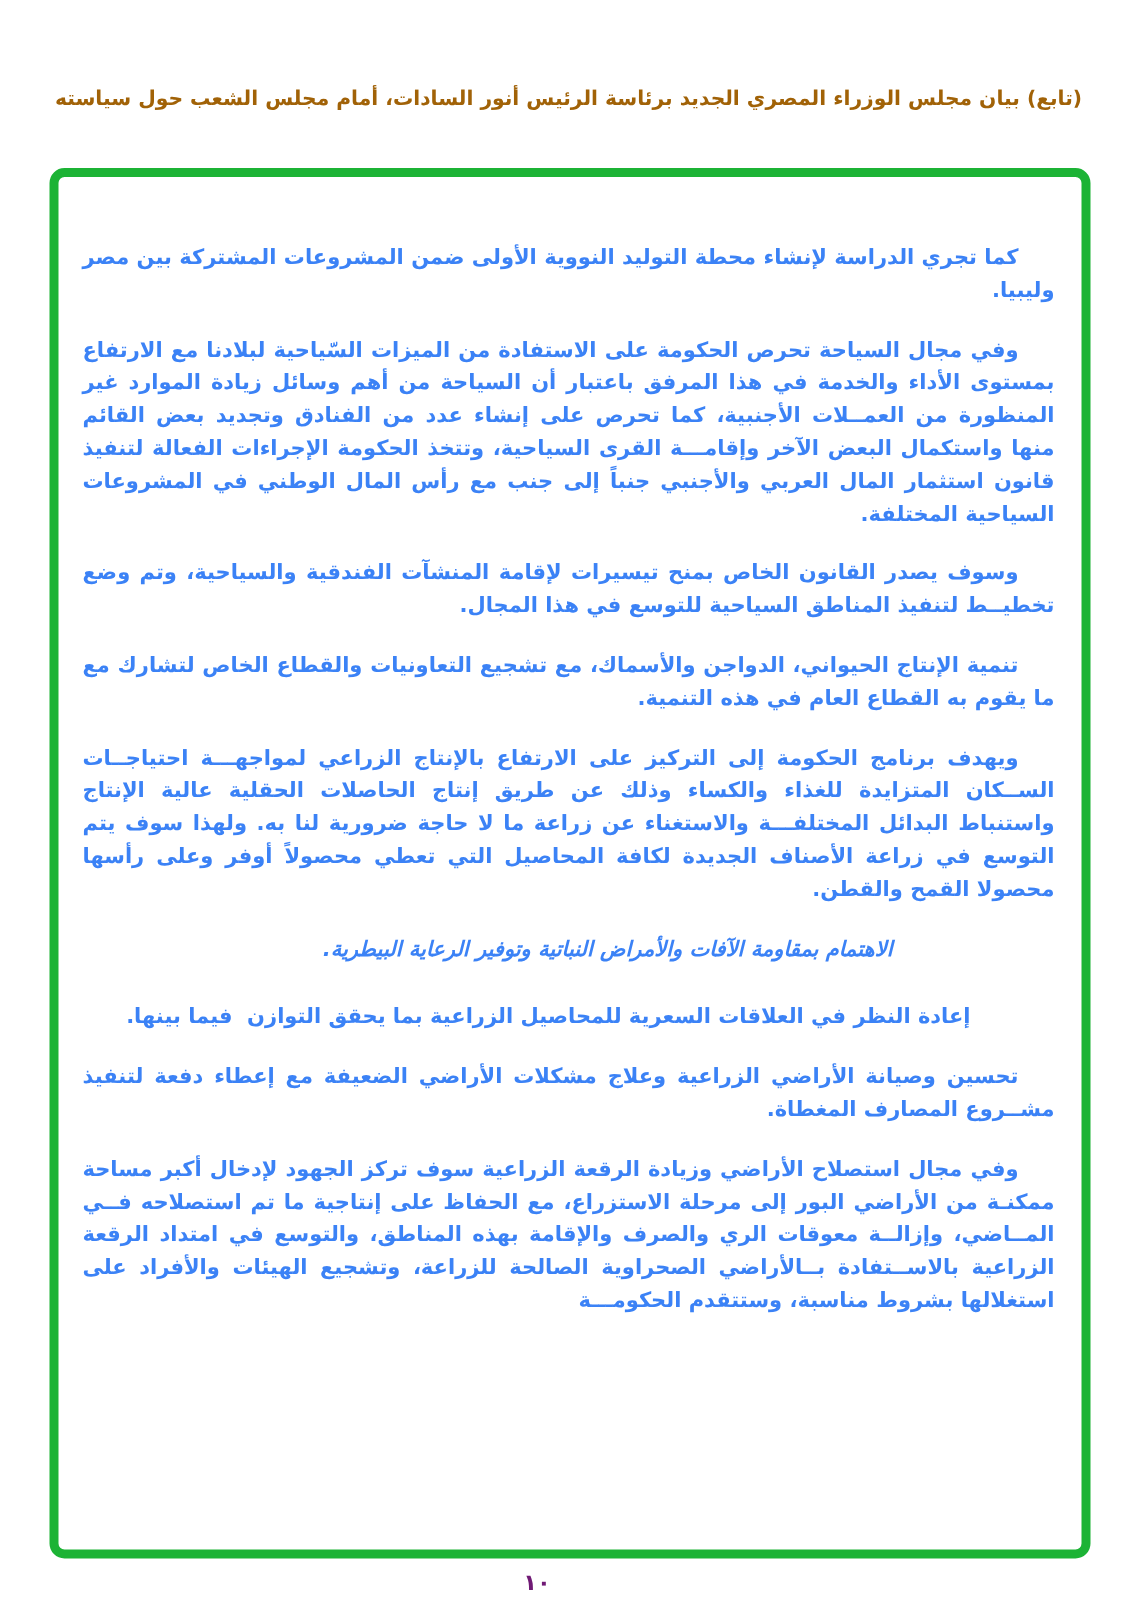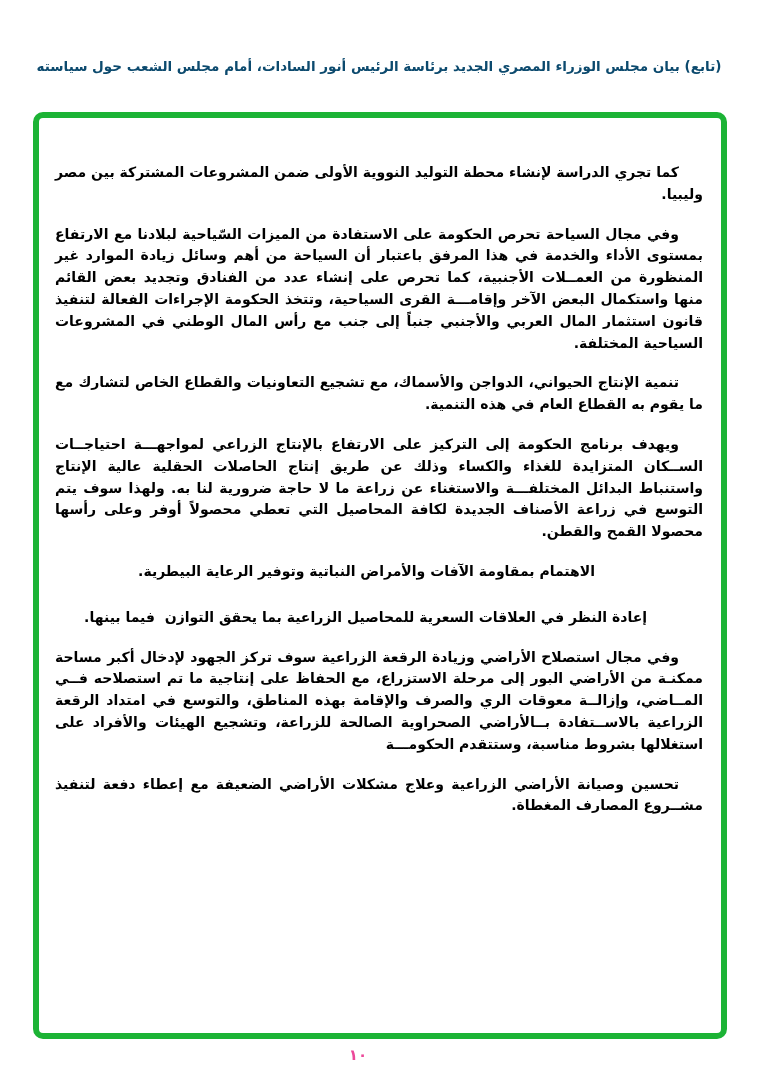--- a/index.html
+++ b/index.html
@@ -18,21 +18,21 @@
   .page-header {
     position: absolute;
     top: 58px;
     left: 30px;
     right: 30px;
     direction: rtl;
     text-align: center;
     font-weight: bold;
     font-size: 13.5px;
     letter-spacing: 0px;
-    color: #0c4a6e;
+    color: #a16207;
   }
   .green-frame {
     position: absolute;
     left: 33px;
     top: 112px;
     width: 694px;
     height: 927px;
     box-sizing: border-box;
     border: 6px solid #1cb335;
     border-radius: 10px;
@@ -41,59 +41,61 @@
   .doc-content {
     position: absolute;
     left: 55px;
     top: 162px;
     width: 648px;
     direction: rtl;
     text-align: justify;
     font-weight: bold;
     font-size: 14px;
     line-height: 21.8px;
-    color: #000000;
+    color: #3b82f6;
   }
   .doc-content p {
     margin: 0 0 18px 0;
     text-indent: 24px;
   }
   
   .doc-content p.indent-deep {
     text-indent: 0;
     padding-right: 108px;
+    font-style: italic;
   }
   .doc-content p.indent-mid {
     text-indent: 0;
     padding-right: 56px;
     text-align: right;
     margin-top: 24px;
   }
   .page-number {
     position: absolute;
     top: 1046px;
     left: 0;
     right: 42px;
     text-align: center;
     font-weight: bold;
     font-size: 15px;
-    color: #ec4899;
+    color: #701a75;
   }
 </style>
 </head>
 <body>
 
 <div class="page-header">(تابع) بيان مجلس الوزراء المصري الجديد برئاسة الرئيس أنور السادات، أمام مجلس الشعب حول سياسته</div>
 
 <div class="green-frame" style="border-color: rgb(28, 179, 53);"></div>
 
 <div class="doc-content">
   <p>كما تجري الدراسة لإنشاء محطة التوليد النووية الأولى ضمن المشروعات المشتركة بين مصر وليبيا.</p>
   <p>وفي مجال السياحة تحرص الحكومة على الاستفادة من الميزات السّياحية لبلادنا مع الارتفاع بمستوى الأداء والخدمة في هذا المرفق باعتبار أن السياحة من أهم وسائل زيادة الموارد غير المنظورة من العمــلات الأجنبية، كما تحرص على إنشاء عدد من الفنادق وتجديد بعض القائم منها واستكمال البعض الآخر وإقامـــة القرى السياحية، وتتخذ الحكومة الإجراءات الفعالة لتنفيذ قانون استثمار المال العربي والأجنبي جنباً إلى جنب مع رأس المال الوطني في المشروعات السياحية المختلفة.</p>
+  <p>وسوف يصدر القانون الخاص بمنح تيسيرات لإقامة المنشآت الفندقية والسياحية، وتم وضع تخطيــط لتنفيذ المناطق السياحية للتوسع في هذا المجال.</p>
   <p>تنمية الإنتاج الحيواني، الدواجن والأسماك، مع تشجيع التعاونيات والقطاع الخاص لتشارك مع ما يقوم به القطاع العام في هذه التنمية.</p>
   <p>ويهدف برنامج الحكومة إلى التركيز على الارتفاع بالإنتاج الزراعي لمواجهـــة احتياجــات الســكان المتزايدة للغذاء والكساء وذلك عن طريق إنتاج الحاصلات الحقلية عالية الإنتاج واستنباط البدائل المختلفـــة والاستغناء عن زراعة ما لا حاجة ضرورية لنا به. ولهذا سوف يتم التوسع في زراعة الأصناف الجديدة لكافة المحاصيل التي تعطي محصولاً أوفر وعلى رأسها محصولا القمح والقطن.</p>
   <p class="indent-deep">الاهتمام بمقاومة الآفات والأمراض النباتية وتوفير الرعاية البيطرية.</p>
   <p class="indent-mid">إعادة النظر في العلاقات السعرية للمحاصيل الزراعية بما يحقق التوازن&nbsp; فيما بينها.</p>
+  <p>تحسين وصيانة الأراضي الزراعية وعلاج مشكلات الأراضي الضعيفة مع إعطاء دفعة لتنفيذ مشــروع المصارف المغطاة.</p>
   <p>وفي مجال استصلاح الأراضي وزيادة الرقعة الزراعية سوف تركز الجهود لإدخال أكبر مساحة ممكنـة من الأراضي البور إلى مرحلة الاستزراع، مع الحفاظ على إنتاجية ما تم استصلاحه فــي المــاضي، وإزالــة معوقات الري والصرف والإقامة بهذه المناطق، والتوسع في امتداد الرقعة الزراعية بالاســتفادة بــالأراضي الصحراوية الصالحة للزراعة، وتشجيع الهيئات والأفراد على استغلالها بشروط مناسبة، وستتقدم الحكومـــة</p>
-  <p>تحسين وصيانة الأراضي الزراعية وعلاج مشكلات الأراضي الضعيفة مع إعطاء دفعة لتنفيذ مشــروع المصارف المغطاة.</p>
 </div>
 
 <div class="page-number">١٠</div>
 
 </body></html>

